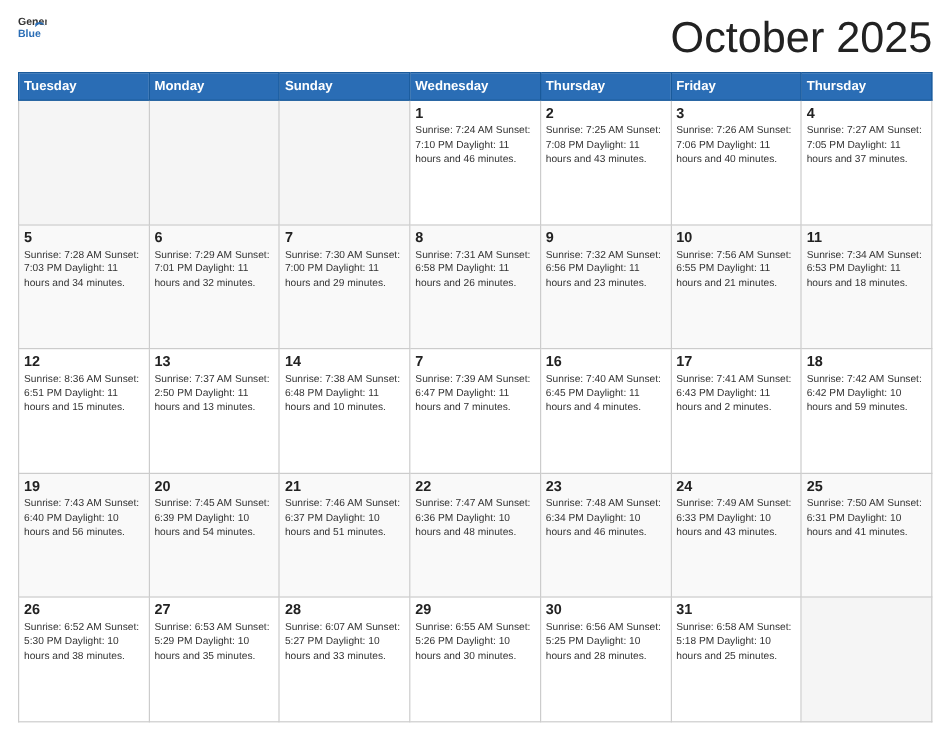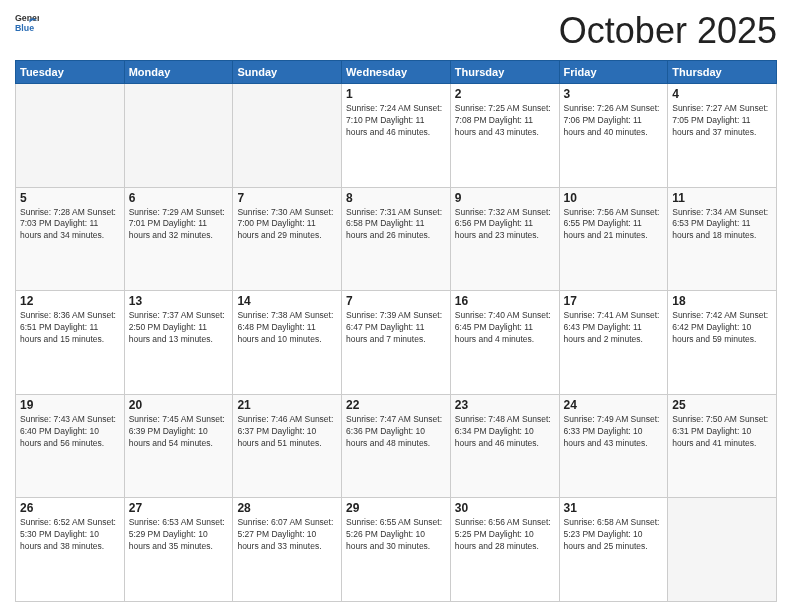--- a/index.html
+++ b/index.html
@@ -336,21 +336,21 @@
           <td>
             <span class="day-number">30</span>
             <div class="day-info">Sunrise: 6:56 AM
 Sunset: 5:25 PM
 Daylight: 10 hours
 and 28 minutes.</div>
           </td>
           <td>
             <span class="day-number">31</span>
             <div class="day-info">Sunrise: 6:58 AM
-Sunset: 5:23 PM
+Sunset: 5:18 PM
 Daylight: 10 hours
 and 25 minutes.</div>
           </td>
           <td class="empty"></td>
         </tr>
       </tbody>
   </table>
 </div>
 
 </body></html>

